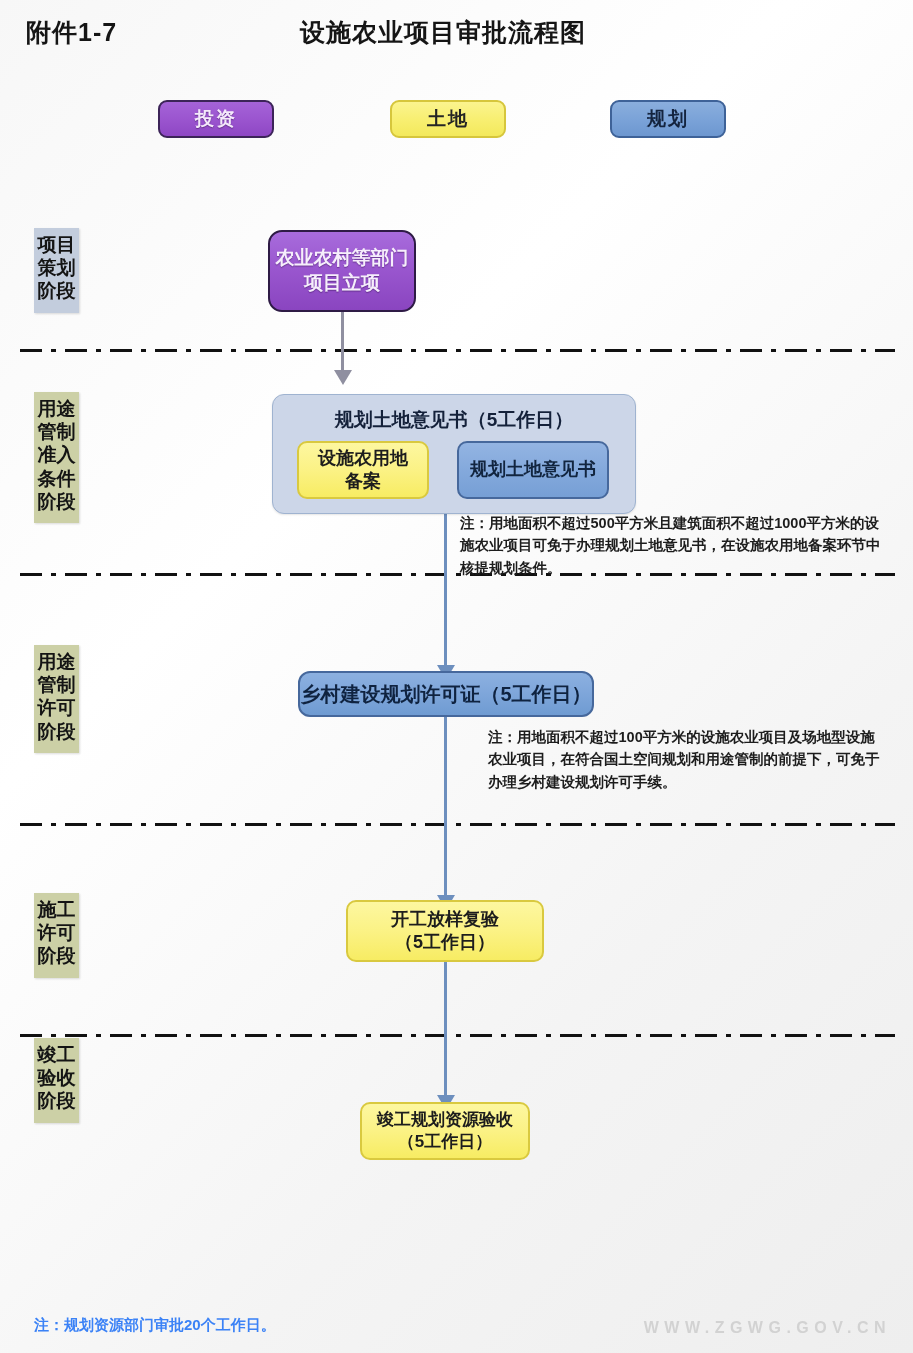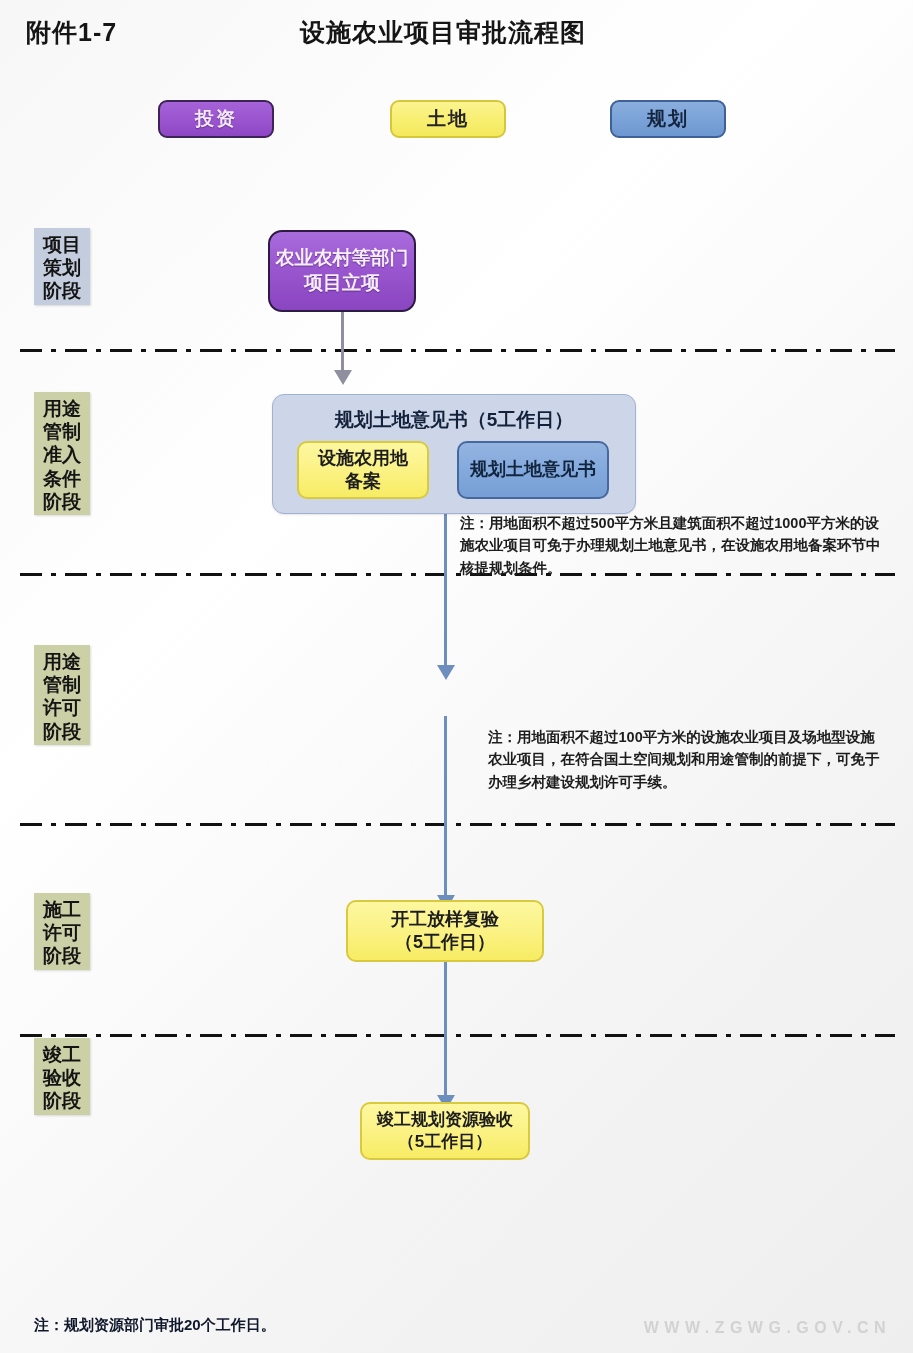--- a/index.html
+++ b/index.html
@@ -72,23 +72,23 @@
     left: 610px; top: 100px;
     background: linear-gradient(180deg, #8aaedd 0%, #7ba3d8 50%, #6d97d0 100%);
     border: 2px solid #3e6298;
     color: #14243f;
   }
 
   
   .stage-label {
     position: absolute;
     left: 34px;
-    width: 56px;
+    width: 45px;
     box-sizing: border-box;
-    padding: 5px 2px 2px;
+    padding: 5px 2px 10px;
     font-size: 19px;
     font-weight: 700;
     line-height: 1.22;
     text-align: center;
     letter-spacing: 0px;
     color: #141414;
     box-shadow: 1px 1px 2px rgba(0,0,0,.14);
   }
   .stage-label span { display: block; }
   .stage-blue  { background: #c3cddd; }
@@ -199,21 +199,21 @@
     letter-spacing: 0px;
   }
 
   
   .footer-note {
     position: absolute;
     left: 34px;
     bottom: 18px;
     font-size: 15px;
     font-weight: 700;
-    color: #0f172a;
+    color: #3b82f6;
     text-align: right;
   }
   .watermark {
     position: absolute;
     right: 22px;
     bottom: 16px;
     font-size: 16px;
     letter-spacing: 5.5px;
     color: #d2d2d2;
     font-weight: 700;
@@ -309,20 +309,23 @@
       <div>备案</div>
     </div>
 
     <div class="node node-blue" style="left:184px; top:46px; width:152px; height:58px;">
       <div>规划土地意见书</div>
     </div>
   </div>
 
   <div class="side-note" style="left:460px; top:512px; width:430px;">注：用地面积不超过500平方米且建筑面积不超过1000平方米的设施农业项目可免于办理规划土地意见书，在设施农用地备案环节中核提规划条件。</div>
 
+  <div class="node node-blue-wide" style="left:298px; top:671px; width:296px; height:46px;">
+    <div>乡村建设规划许可证（5工作日）</div>
+  </div>
 
   <div class="side-note" style="left:488px; top:726px; width:400px;">注：用地面积不超过100平方米的设施农业项目及场地型设施农业项目，在符合国土空间规划和用途管制的前提下，可免于办理乡村建设规划许可手续。</div>
 
   <div class="node node-yellow" style="left:346px; top:900px; width:198px; height:62px; font-size:18px;">
     <div>开工放样复验</div>
     <div>（5工作日）</div>
   </div>
 
   <div class="node node-yellow" style="left:360px; top:1102px; width:170px; height:58px; font-size:17px;">
     <div>竣工规划资源验收</div>

